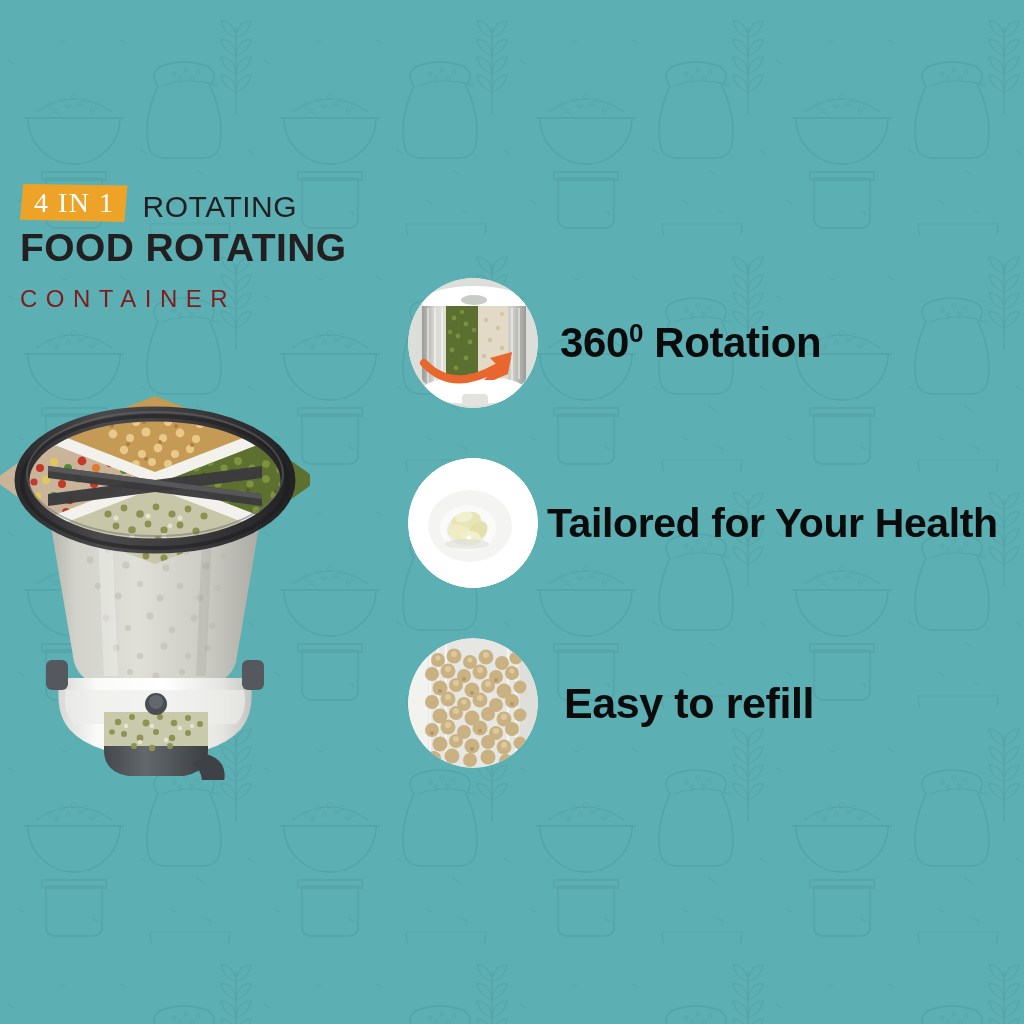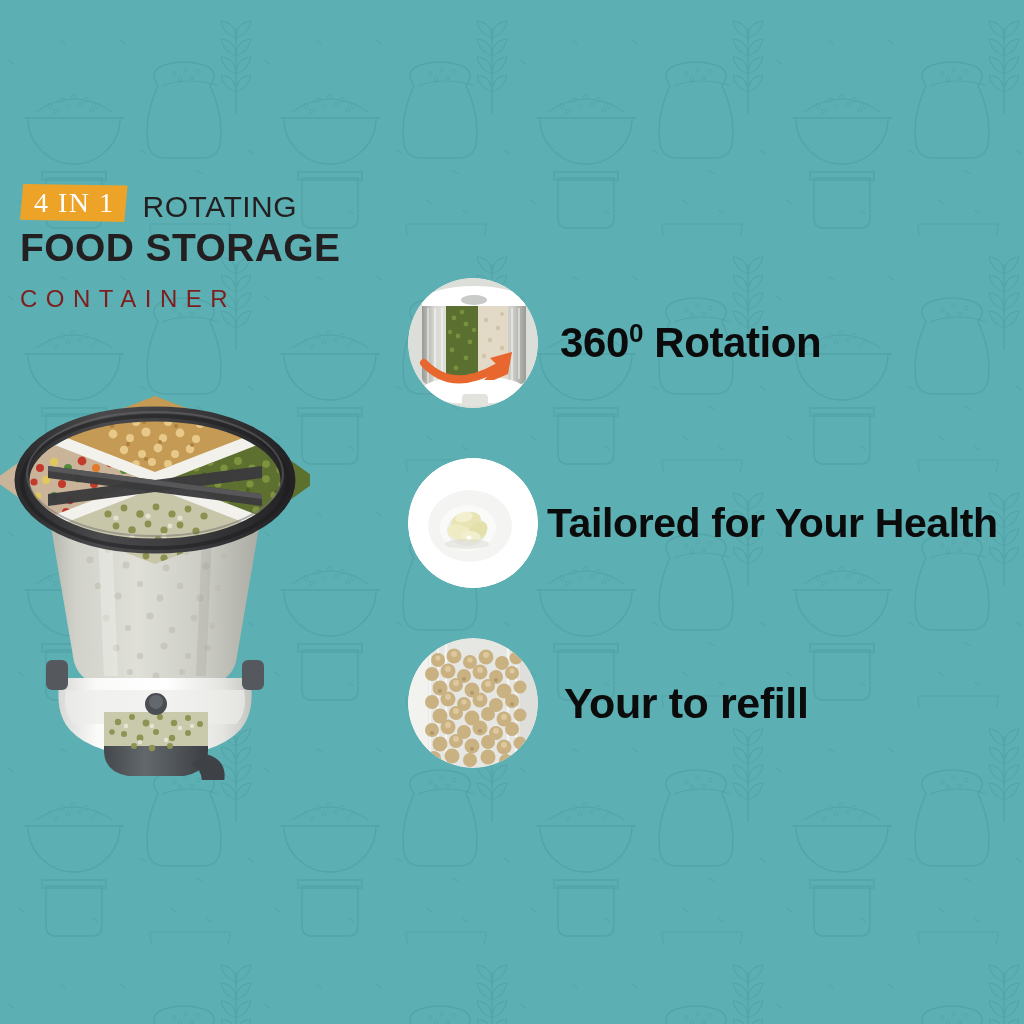--- a/index.html
+++ b/index.html
@@ -197,21 +197,21 @@
       </pattern>
     </defs>
     <rect x="0" y="0" width="1024" height="1024" fill="url(#foodpat)"></rect>
   </svg>
 
   <div class="headline">
     <div class="badge-line">
       <span class="badge">4 IN 1</span>
       <span class="rotating">ROTATING</span>
     </div>
-    <div class="food-storage">FOOD STORAGE</div>
+    <div class="food-storage">FOOD ROTATING</div>
     <div class="container-word">CONTAINER</div>
   </div>
 
   <div class="product">
     <svg viewBox="0 0 310 420" width="310" height="420">
       <defs>
         <linearGradient id="bodyGrad" x1="0" y1="0" x2="1" y2="0">
           <stop offset="0%" stop-color="#AFAEA6"></stop>
           <stop offset="14%" stop-color="#D5D3CA"></stop>
           <stop offset="42%" stop-color="#E3E1D8"></stop>
@@ -705,16 +705,16 @@
             <circle cx="64" cy="55" r="2"></circle>
               <circle cx="32" cy="53" r="2"></circle>
             <circle cx="72" cy="93" r="2"></circle>
               <circle cx="104" cy="66" r="2"></circle>
             <circle cx="64" cy="111" r="2"></circle>
               <circle cx="24" cy="95" r="2"></circle>
           </g>
         </g>
       </svg>
     </div>
-    <div class="feature-label">Your to refill</div>
+    <div class="feature-label">Easy to refill</div>
   </div>
 
 </div>
 
 </body></html>

